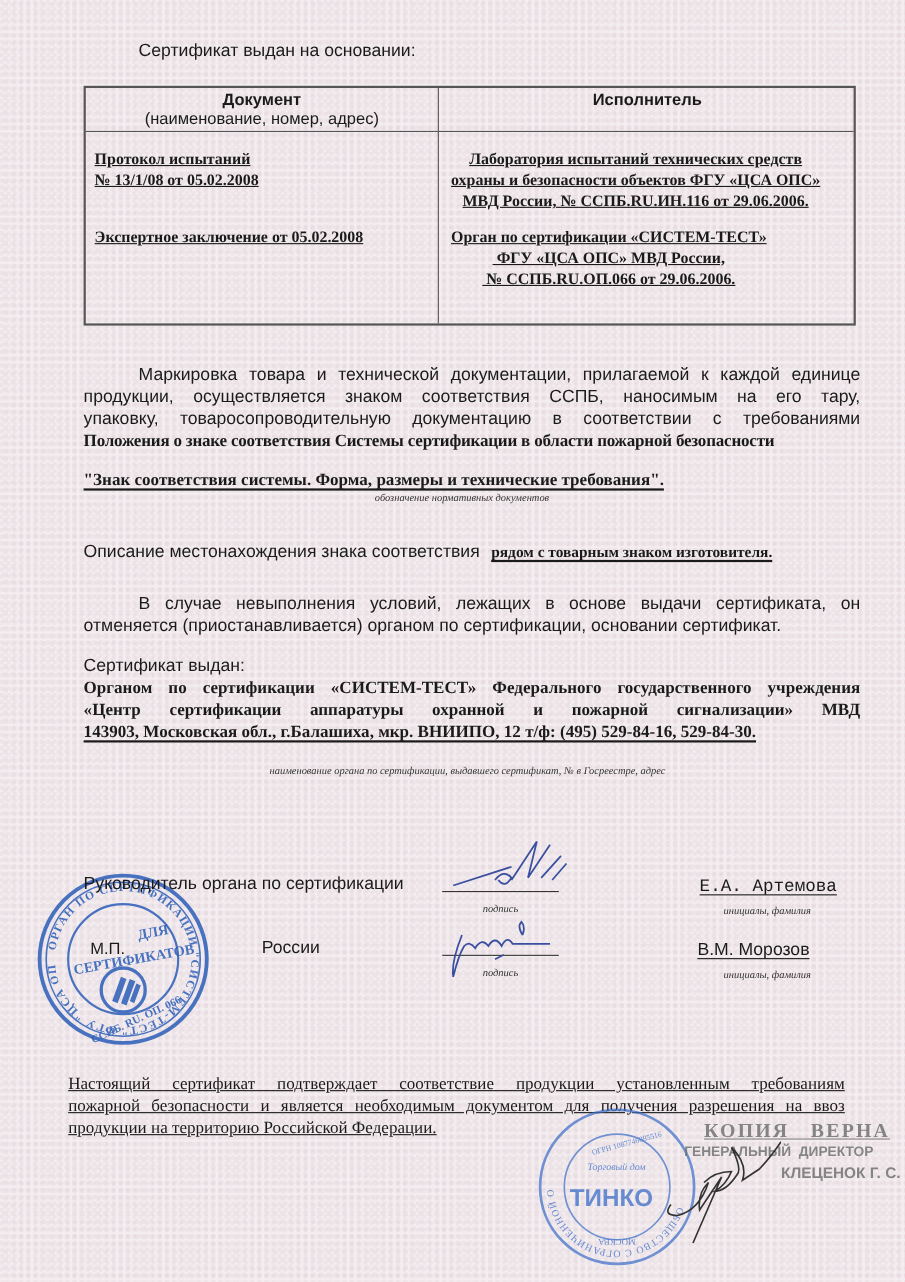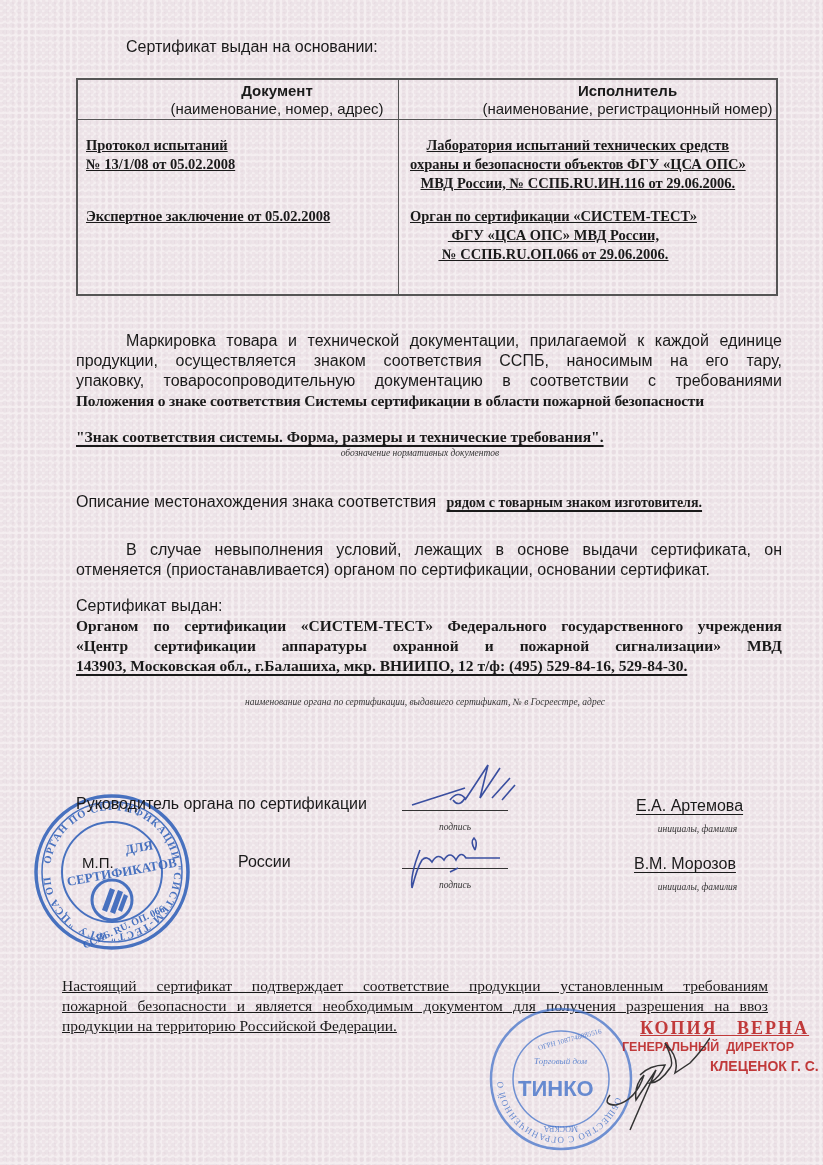--- a/index.html
+++ b/index.html
@@ -19,53 +19,52 @@
   
   #intro { left: 126px; top: 38px; font-size: 16px; }
 
   
   #basis-table {
     left: 76px; top: 78px; width: 702px; height: 218px;
     border: 2px solid #555; box-sizing: border-box;
   }
   #basis-table .vline { position: absolute; left: 320px; top: 0; bottom: 0; border-left: 1.5px solid #555; }
   #basis-table .hline { position: absolute; left: 0; right: 0; top: 39px; border-top: 1.5px solid #555; }
-  .th { position: absolute; top: 2px; text-align: center; font-size: 15px; line-height: 18px; padding-left: 39px; }
+  .th { position: absolute; top: 2px; text-align: center; font-size: 15px; line-height: 18px; }
   .th b { font-weight: bold; }
   .th-left { left: 0; width: 320px; }
   .th-right { left: 321px; width: 379px; }
   .cell { position: absolute; font-size: 14.5px; font-weight: bold; line-height: 19px; }
   .cell-left { left: 8px; }
   .cell-right { left: 332px; text-align: center; }
 
   .para { font-size: 16px; line-height: 20px; text-align: justify; }
   .serif-bold { font-family: "Liberation Serif", serif; font-weight: bold; }
   .caption { font-family: "Liberation Serif", serif; font-style: italic; font-size: 9.5px; color: #333; text-align: center; }
   u.thick { text-decoration: underline; text-decoration-thickness: 2px; text-underline-offset: 3px; }
 
   .sig-line { position: absolute; border-top: 1.5px solid #333; }
   .name { font-size: 16px; text-decoration: underline; text-underline-offset: 3px; }
-  .stamp-blue { color: #b91c1c; }
+  .stamp-blue { color: #737373; }
 </style>
 </head>
 <body>
 
 <div id="intro" class="abs sans">Сертификат выдан на основании:</div>
 
 <div id="basis-table" class="abs">
   <div class="vline"></div>
   <div class="hline"></div>
 
   <div class="th th-left sans">
     <div><b>Документ</b></div>
     <div>(наименование, номер, адрес)</div>
   </div>
   <div class="th th-right sans">
     <div><b>Исполнитель</b></div>
-    <div>(наименование, регистрационный номер)</div>
   </div>
 
   <div class="cell cell-left serif" style="top:56px;">
     <div>Протокол испытаний</div>
     <div>№ 13/1/08 от 05.02.2008</div>
   </div>
   <div class="cell cell-right serif" style="top:56px;">
     <div>Лаборатория испытаний технических средств</div>
     <div>охраны и безопасности объектов  ФГУ «ЦСА ОПС»</div>
     <div>МВД России, № ССПБ.RU.ИН.116 от 29.06.2006.</div>
@@ -131,21 +130,21 @@
     <text x="50" y="144" font-family="Liberation Serif, serif" font-weight="bold" font-size="10" transform="rotate(-25 80 144)">ССПБ. RU. ОП. 066</text>
   </g>
 </svg>
 
 <div class="abs sans" style="left:76px; top:795px; font-size:16px;">Руководитель органа по сертификации</div>
 <div class="sig-line" style="left:402px; top:810px; width:106px;"></div>
 <svg class="abs" style="left:410px; top:760px;" width="110" height="55" viewBox="0 0 110 55">
   <path d="M2,45 L55,28 M40,40 q8,-10 15,-2 q-6,10 -12,2 M55,40 L78,5 L70,38 L90,8 M82,38 L100,18 M92,40 L105,25" fill="none" stroke="#3a4fa0" stroke-width="1.6"></path>
 </svg>
 <div class="abs caption" style="left:425px; top:822px; width:60px;">подпись</div>
-<div class="abs sans name" style="left:636px; top:797px;">Е.А. Артемова</div>
+<div class="abs sans name" style="left:636px; top:797px;font-family:Liberation Mono, monospace;">Е.А. Артемова</div>
 <div class="abs caption" style="left:640px; top:824px; width:115px;">инициалы, фамилия</div>
 
 <div class="abs sans" style="left:82px; top:854px; font-size:15px;">М.П.</div>
 <div class="abs sans" style="left:238px; top:853px; font-size:16px;">России</div>
 <div class="sig-line" style="left:402px; top:868px; width:106px;"></div>
 <svg class="abs" style="left:400px; top:830px;" width="110" height="60" viewBox="0 0 110 60">
   <path d="M20,20 q-10,25 -8,38 q5,-20 10,-28 q5,-5 10,2 q6,-10 12,-2 q6,-10 12,0 q5,-10 10,-2 L100,28 M75,20 q3,-8 -1,-12 q-4,4 1,12 M50,42 l8,-4" fill="none" stroke="#3a4fa0" stroke-width="1.6"></path>
 </svg>
 <div class="abs caption" style="left:425px; top:880px; width:60px;">подпись</div>
 <div class="abs sans name" style="left:634px; top:855px;">В.М. Морозов</div>

